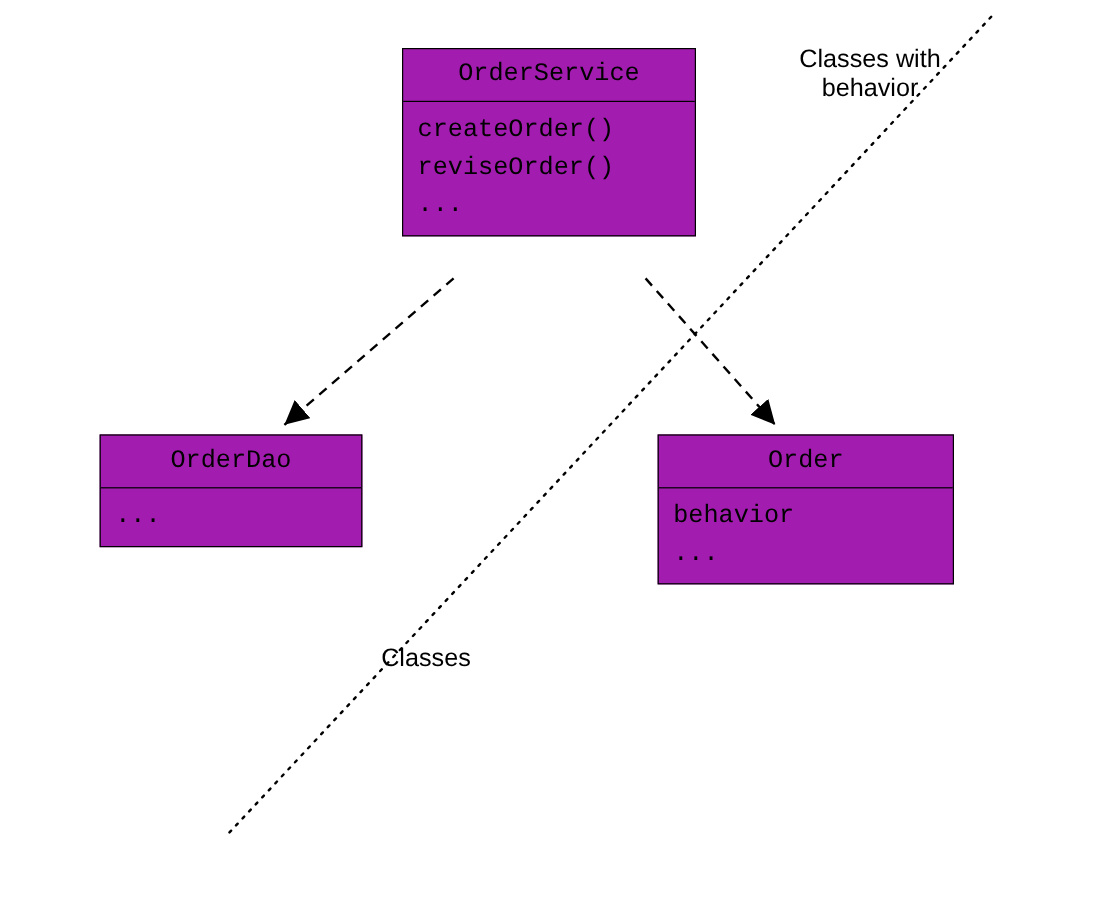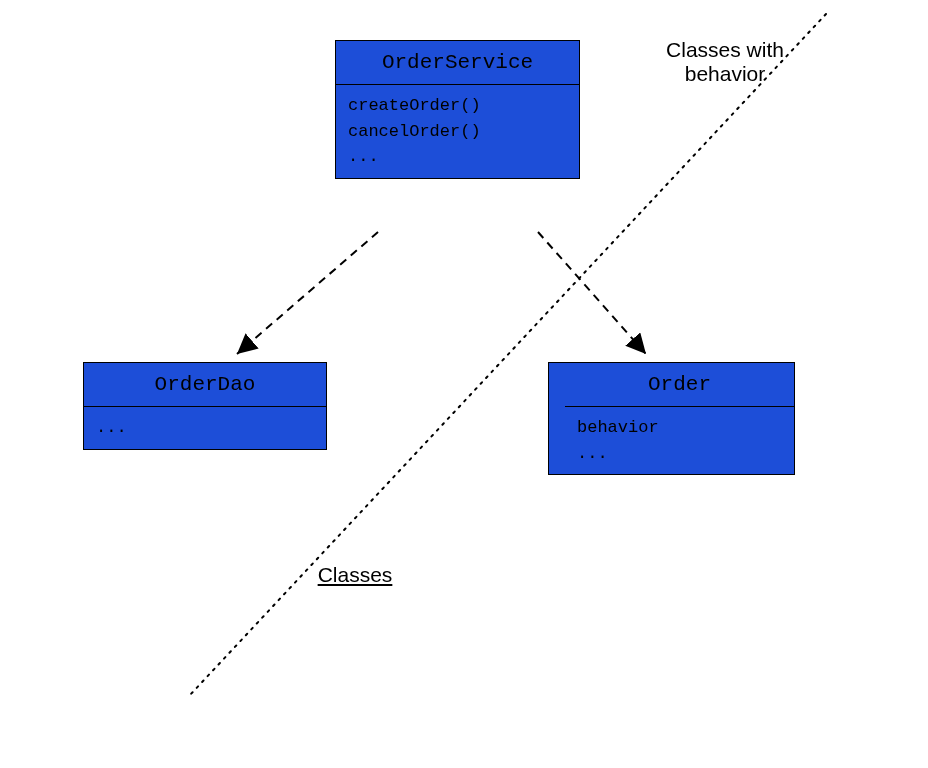--- a/index.html
+++ b/index.html
@@ -6,35 +6,35 @@
       margin: 0;
       padding: 0;
       width: 928px;
       height: 768px;
       position: relative;
       background: white;
       font-family: Arial, Helvetica, sans-serif;
     }
     .uml-class {
       position: absolute;
-      background: #1d4ed8;
+      background: #a21caf;
       border: 1.5px solid #000;
       box-sizing: border-box;
     }
     .uml-header {
       text-align: center;
       padding: 10px 8px;
       border-bottom: 1.5px solid #000;
       font-family: "Courier New", Courier, monospace;
       font-size: 21px;
     }
     .uml-body {
       padding: 8px 12px;
       font-family: "Courier New", Courier, monospace;
-      font-size: 17px;
+      font-size: 21px;
       line-height: 1.5;
     }
     .label {
       position: absolute;
       font-size: 21px;
       text-align: center;
       color: #000;
     }
     svg.overlay {
       position: absolute;
@@ -45,46 +45,46 @@
       pointer-events: none;
     }
   </style>
 </head>
 <body>
 
 <div class="uml-class" style="left:335px; top:40px; width:245px;">
   <div class="uml-header">OrderService</div>
   <div class="uml-body">
     <div>createOrder()</div>
-    <div>cancelOrder()</div>
+    <div>reviseOrder()</div>
     <div>...</div>
   </div>
 </div>
 
-<div class="uml-class" style="left:83px; top:362px; width:244px;">
+<div class="uml-class" style="left:83px; top:362px; width:219px;">
   <div class="uml-header">OrderDao</div>
   <div class="uml-body">
     <div>...</div>
   </div>
 </div>
 
-<div class="uml-class" style="left:548px; top:362px; width:247px;padding-left:16px;">
+<div class="uml-class" style="left:548px; top:362px; width:247px;">
   <div class="uml-header">Order</div>
   <div class="uml-body">
     <div>behavior</div>
     <div>...</div>
   </div>
 </div>
 
 <div class="label" style="left:635px; top:38px; width:180px;">
   <div>Classes with</div>
   <div>behavior</div>
 </div>
 
-<div class="label" style="left:295px; top:563px; width:120px;text-decoration:underline;">
+<div class="label" style="left:295px; top:537px; width:120px;">
   <div>Classes</div>
 </div>
 
 <svg class="overlay">
   <defs>
     <marker id="arrowhead" markerWidth="12" markerHeight="12" refX="10" refY="5" orient="auto">
       <path d="M 0 0 L 10 5 L 0 10 z" fill="#000"></path>
     </marker>
   </defs>
 

